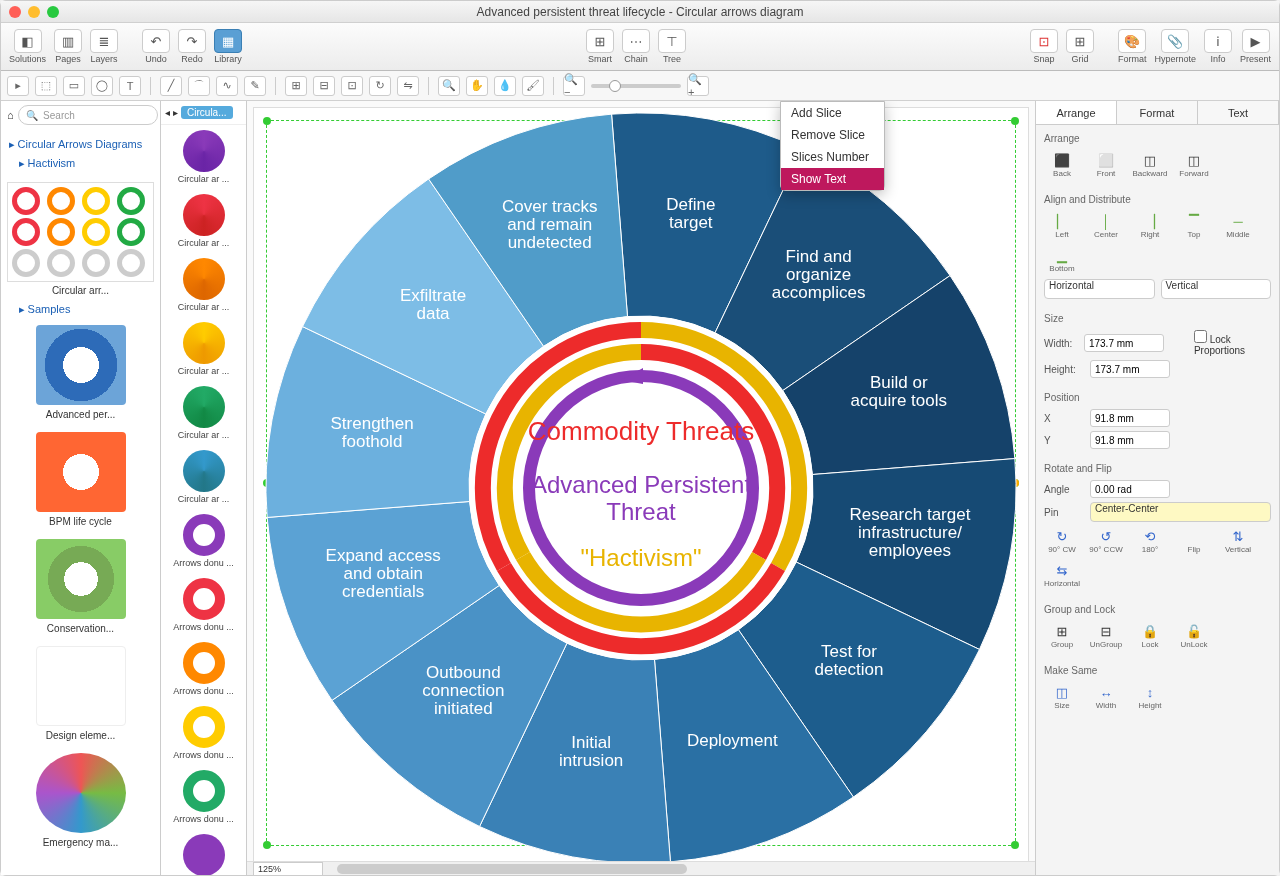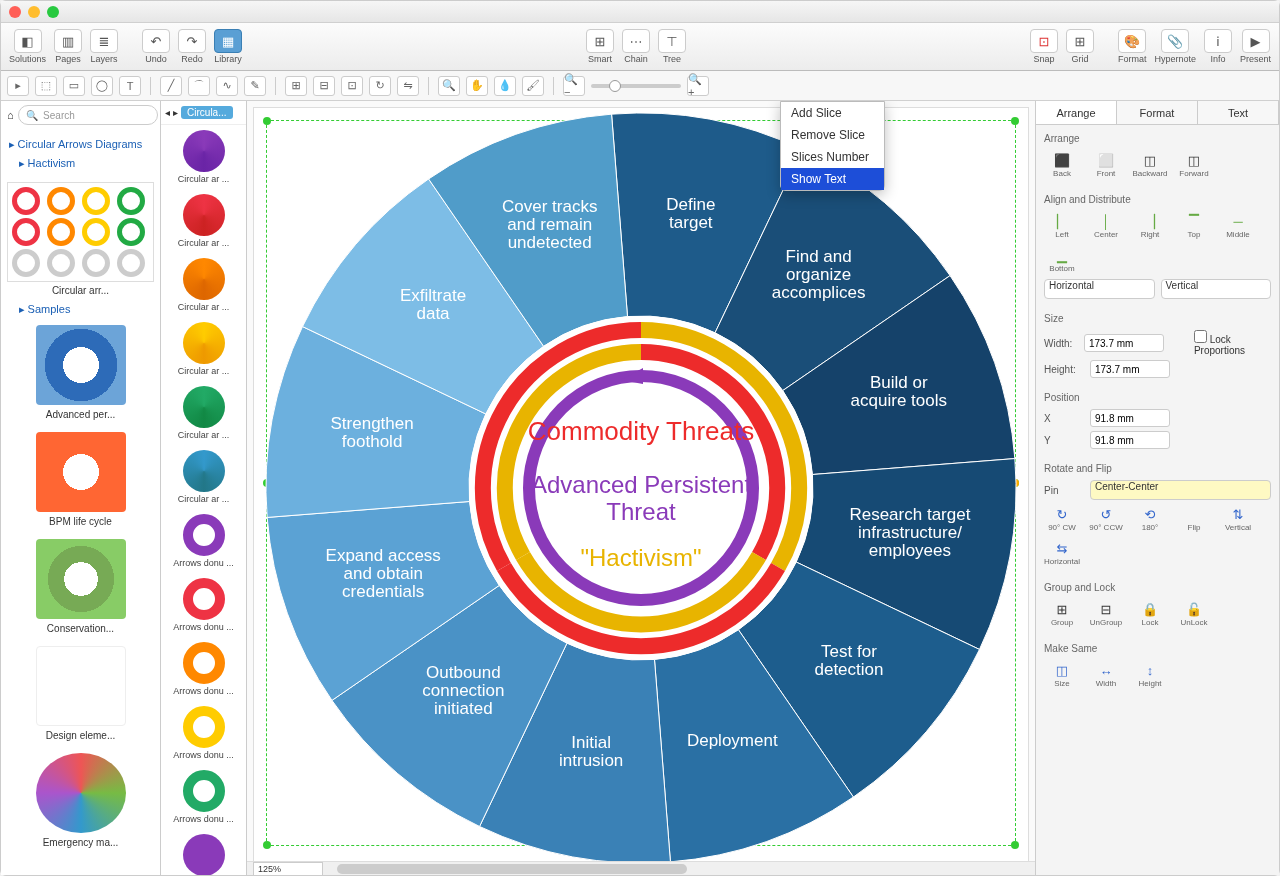--- a/index.html
+++ b/index.html
@@ -72,38 +72,39 @@
 .insp-icon { display:flex; flex-direction:column; align-items:center; gap:1px; width:36px;}
 .insp-icon-g { width:20px;height:16px; display:flex;align-items:center;justify-content:center; font-size:13px;}
 .insp-icon-l { font-size:8px; color:#666;}
 .insp-input { width:80px; height:18px; border:1px solid #ccc; border-radius:3px; background:#fff; padding:0 4px; font-size:10px;}
 .insp-select { flex:1; height:20px; border:1px solid #ccc; border-radius:4px; background:#fff; padding:0 4px; font-size:10px;}
 .insp-lbl { width:40px; color:#555; font-size:10px;}
 
 
 .ctxmenu { position:absolute; right:150px; top:0px; width:105px; background:#fff; border:1px solid #bbb; border-radius:0 0 6px 6px; box-shadow:0 4px 14px rgba(0,0,0,.25); z-index:100; font-size:12px;}
 .ctx-item { padding:4px 10px;}
-.ctx-item.hl { background:#1d4ed8; color:#fff;}
+.ctx-item.hl { background:#be185d; color:#fff;}
 
 
 .statusbar { height:18px; background:#f0f0f0; border-top:1px solid #ccc; display:flex; align-items:center; padding:0 8px; gap:20px; font-size:10px; color:#555;}
 .scroll-h { height:14px; background:#f0f0f0; border-top:1px solid #ddd; position:relative;}
 .scroll-thumb { position:absolute; left:90px; width:350px; top:2px; height:10px; background:#ccc; border-radius:5px;}
 .zoom-combo { position:absolute; left:6px; top:0; width:70px; height:14px; border:1px solid #ccc; background:#fff; font-size:9px; display:flex;align-items:center; padding:0 4px;}
 </style>
 </head>
 <body>
 
 <div class="window">
   <div class="titlebar">
     <div class="traffic">
       <div class="dot red"></div>
       <div class="dot yellow"></div>
       <div class="dot green"></div>
     </div>
+    <div class="title">Advanced persistent threat lifecycle - Circular arrows diagram</div>
   </div>
 
   <div class="toolbar">
     <div class="tb-group">
         <div class="tb-icons">
           <div class="tb-btn">◧</div>
         </div>
         <div class="tb-label">Solutions</div>
       </div>
     <div class="tb-group">
@@ -490,20 +491,24 @@
               <input class="insp-input" value="91.8 mm" style="">
             </div>
           <div class="insp-row">
               <div class="insp-lbl">Y</div>
               <input class="insp-input" value="91.8 mm" style="">
             </div>
         </div>
         <div class="insp-sec">
           <div class="insp-sec-h">Rotate and Flip</div>
           <div class="insp-row">
+              <div class="insp-lbl">Angle</div>
+              <input class="insp-input" value="0.00 rad" style="">
+            </div>
+          <div class="insp-row">
               <div class="insp-lbl">Pin</div>
               <div class="insp-select" style="background:#fef9c3">Center-Center</div>
             </div>
           <div class="insp-icons">
             <div class="insp-icon">
                 <div class="insp-icon-g" style="color:#36c">↻</div>
                 <div class="insp-icon-l">90° CW</div>
               </div>
             <div class="insp-icon">
                 <div class="insp-icon-g" style="color:#36c">↺</div>

